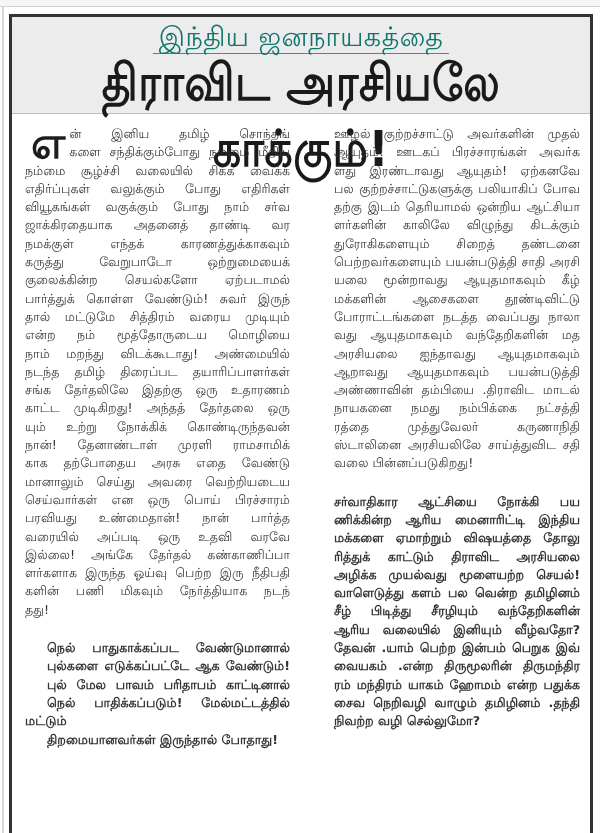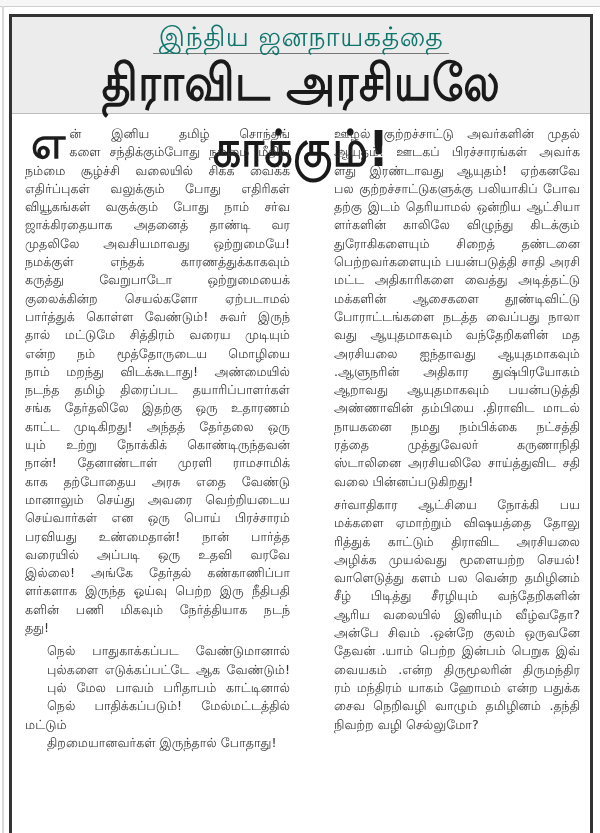--- a/index.html
+++ b/index.html
@@ -41,21 +41,21 @@
     letter-spacing: 0.5px;
   }
   .col {
     position: absolute; top: 108px;
     font-size: 12.6px; line-height: 18.3px; color: #333333;
     text-align: justify; text-align-last: auto;
   }
   .col-left { left: 13px; width: 265px; }
   .col-right { left: 300px; width: 268px; }
   .col p { margin: 0; }
-  .col p + p { margin-top: 5px; text-indent: 22px; }
+  .col p + p { margin-top: 20px; text-indent: 22px; font-weight: bold; }
   .col-right p.first { text-indent: 22px; }
   .dropcap {
     float: left; font-size: 44px; line-height: 36px; font-weight: bold;
     color: #1d1d1d; margin: 0 4px 0 6px; height: 36px;
   }
   .line { display: block; text-align: justify; text-align-last: justify; }
   .line.last { text-align-last: left; }
 </style>
 </head>
 <body>
@@ -73,21 +73,20 @@
 
   <div class="col col-left">
     <p id="lp1">
       <span class="dropcap">எ</span>
     <span class="line">ன் இனிய தமிழ் சொந்தங்</span>
         <span class="line">களை சந்திக்கும்போது நம்மை மீறிய</span>
         <span class="line">நம்மை சூழ்ச்சி வலையில் சிக்க வைக்க</span>
         <span class="line">எதிர்ப்புகள் வலுக்கும் போது எதிரிகள்</span>
         <span class="line">வியூகங்கள் வகுக்கும் போது நாம் சர்வ</span>
         <span class="line">ஜாக்கிரதையாக அதனைத் தாண்டி வர</span>
-        <span class="line">முதலிலே அவசியமாவது ஒற்றுமையே!</span>
         <span class="line">நமக்குள் எந்தக் காரணத்துக்காகவும்</span>
         <span class="line">கருத்து வேறுபாடோ ஒற்றுமையைக்</span>
         <span class="line">குலைக்கின்ற செயல்களோ ஏற்படாமல்</span>
         <span class="line">பார்த்துக் கொள்ள வேண்டும்! சுவர் இருந்</span>
         <span class="line">தால் மட்டுமே சித்திரம் வரைய முடியும்</span>
         <span class="line">என்ற நம் மூத்தோருடைய மொழியை</span>
         <span class="line">நாம் மறந்து விடக்கூடாது! அண்மையில்</span>
         <span class="line">நடந்த தமிழ் திரைப்பட தயாரிப்பாளர்கள்</span>
         <span class="line">சங்க தேர்தலிலே இதற்கு ஒரு உதாரணம்</span>
         <span class="line">காட்ட முடிகிறது! அந்தத் தேர்தலை ஒரு</span>
@@ -115,42 +114,41 @@
   <div class="col col-right">
     <p id="rp1" class="first">
         <span class="line">ஊழல் குற்றச்சாட்டு அவர்களின் முதல்</span>
         <span class="line">ஆயுதம்! ஊடகப் பிரச்சாரங்கள் அவர்க</span>
         <span class="line">ளது இரண்டாவது ஆயுதம்! ஏற்கனவே</span>
         <span class="line">பல குற்றச்சாட்டுகளுக்கு பலியாகிப் போவ</span>
         <span class="line">தற்கு இடம் தெரியாமல் ஒன்றிய ஆட்சியா</span>
         <span class="line">ளர்களின் காலிலே விழுந்து கிடக்கும்</span>
         <span class="line">துரோகிகளையும் சிறைத் தண்டனை</span>
         <span class="line">பெற்றவர்களையும் பயன்படுத்தி சாதி அரசி</span>
-        <span class="line">மட்ட அதிகாரிகளை வைத்து அடித்தட்டு</span>
+        <span class="line">யலை மூன்றாவது ஆயுதமாகவும் கீழ்</span>
         <span class="line">மக்களின் ஆசைகளை தூண்டிவிட்டு</span>
         <span class="line">போராட்டங்களை நடத்த வைப்பது நாலா</span>
         <span class="line">வது ஆயுதமாகவும் வந்தேறிகளின் மத</span>
         <span class="line">அரசியலை ஐந்தாவது ஆயுதமாகவும்</span>
-        <span class="line">.ஆளுநரின் அதிகார துஷ்பிரயோகம்</span>
         <span class="line">ஆறாவது ஆயுதமாகவும் பயன்படுத்தி</span>
         <span class="line">அண்ணாவின் தம்பியை .திராவிட மாடல்</span>
         <span class="line">நாயகனை நமது நம்பிக்கை நட்சத்தி</span>
         <span class="line">ரத்தை முத்துவேலர் கருணாநிதி</span>
         <span class="line">ஸ்டாலினை அரசியலிலே சாய்த்துவிட சதி</span>
         <span class="line last">வலை பின்னப்படுகிறது!</span>
       </p>
     <p id="rp2">
         <span class="line">சர்வாதிகார ஆட்சியை நோக்கி பய</span>
+        <span class="line">ணிக்கின்ற ஆரிய மைனாரிட்டி இந்திய</span>
         <span class="line">மக்களை ஏமாற்றும் விஷயத்தை தோலு</span>
         <span class="line">ரித்துக் காட்டும் திராவிட அரசியலை</span>
         <span class="line">அழிக்க முயல்வது மூளையற்ற செயல்!</span>
         <span class="line">வாளெடுத்து களம் பல வென்ற தமிழினம்</span>
         <span class="line">சீழ் பிடித்து சீரழியும் வந்தேறிகளின்</span>
         <span class="line">ஆரிய வலையில் இனியும் வீழ்வதோ?</span>
-        <span class="line">அன்பே சிவம் .ஒன்றே குலம் ஒருவனே</span>
         <span class="line">தேவன் .யாம் பெற்ற இன்பம் பெறுக இவ்</span>
         <span class="line">வையகம் .என்ற திருமூலரின் திருமந்திர</span>
         <span class="line">ரம் மந்திரம் யாகம் ஹோமம் என்ற பதுக்க</span>
         <span class="line">சைவ நெறிவழி வாழும் தமிழினம் .தந்தி</span>
         <span class="line last">நிவற்ற வழி செல்லுமோ?</span>
       </p>
   </div>
 </div>
 
 </body></html>

